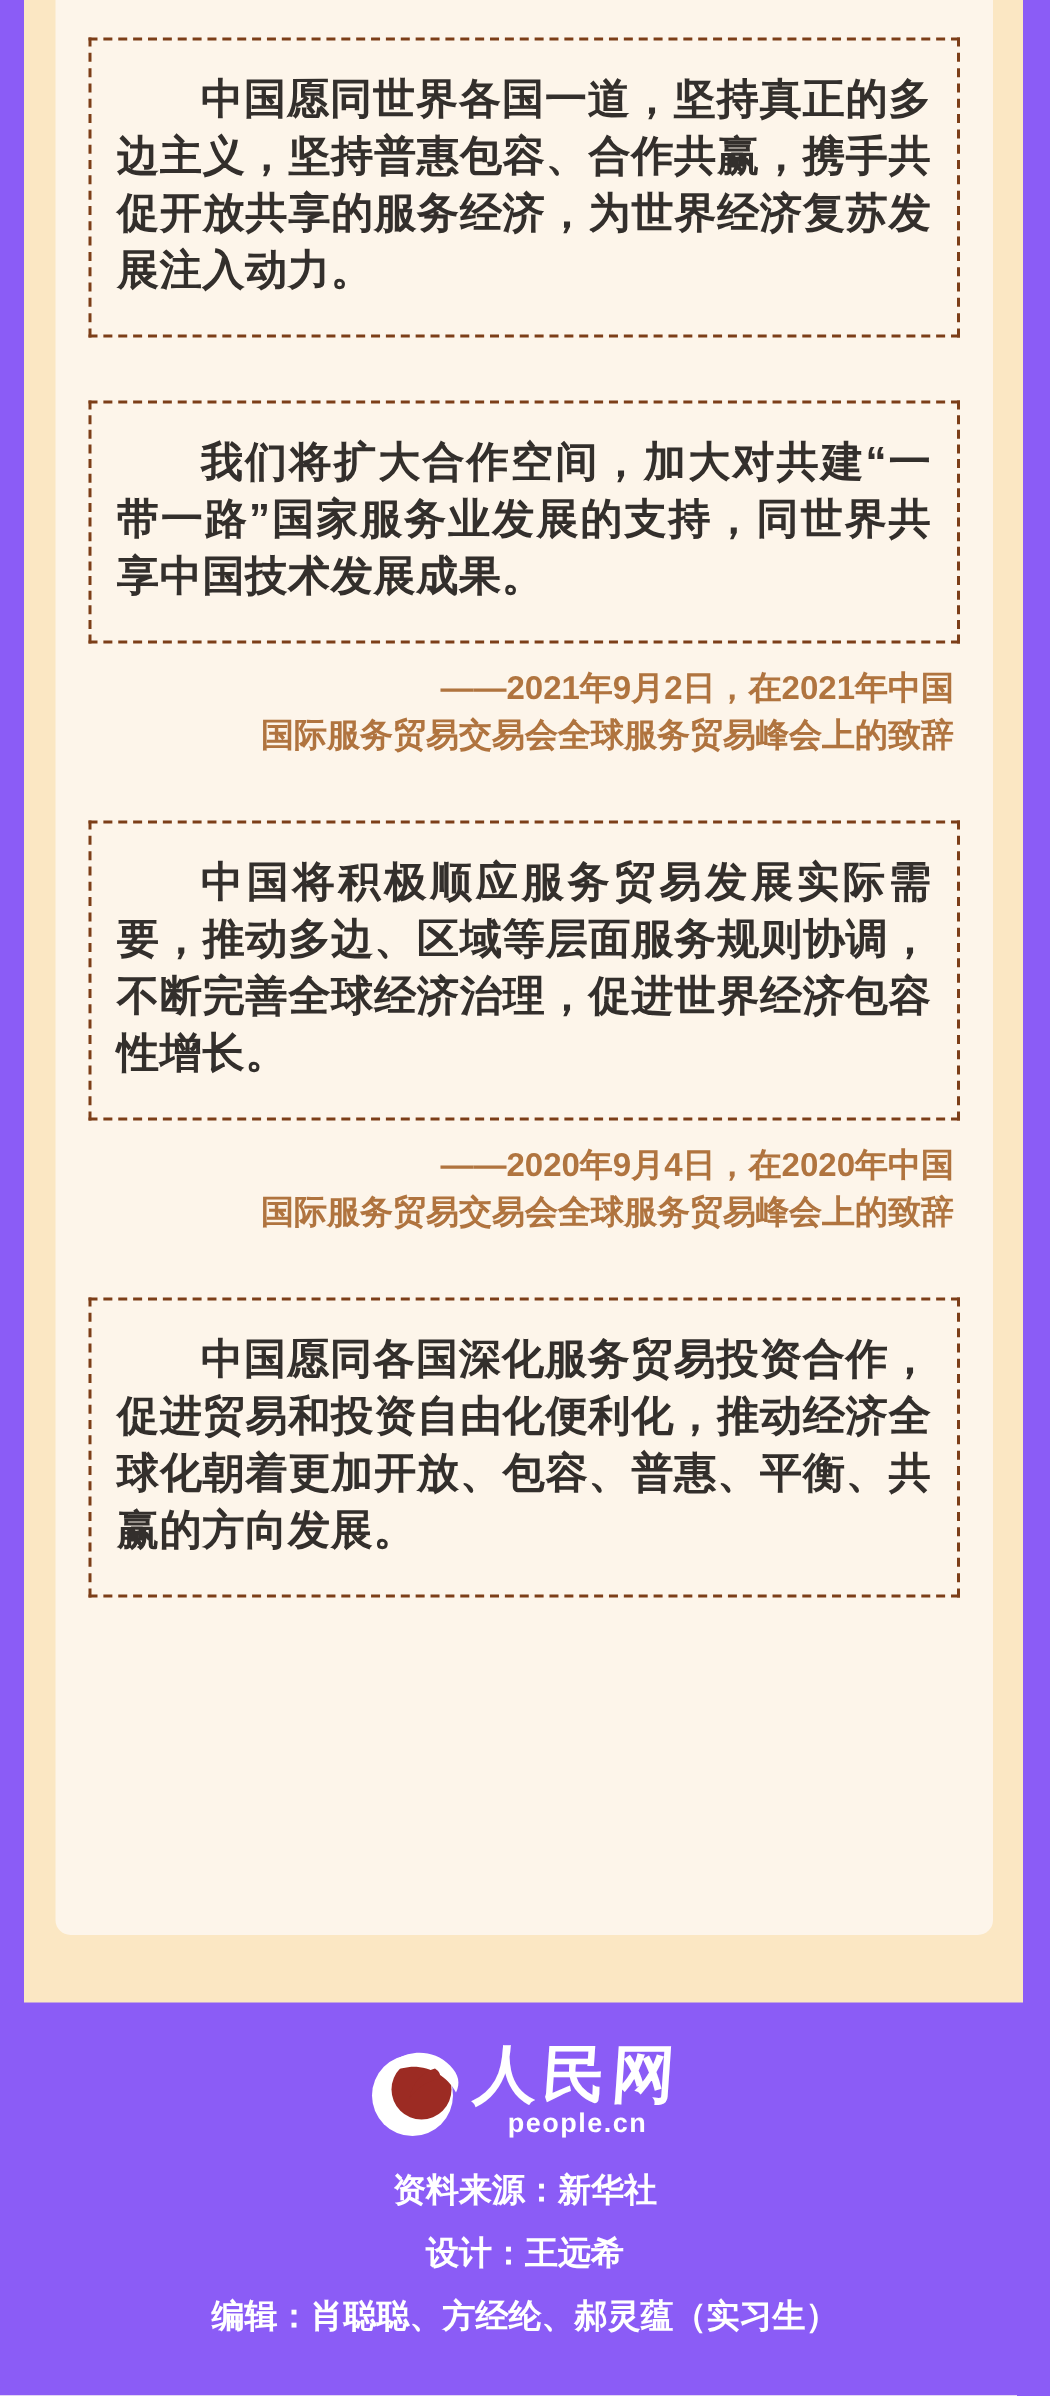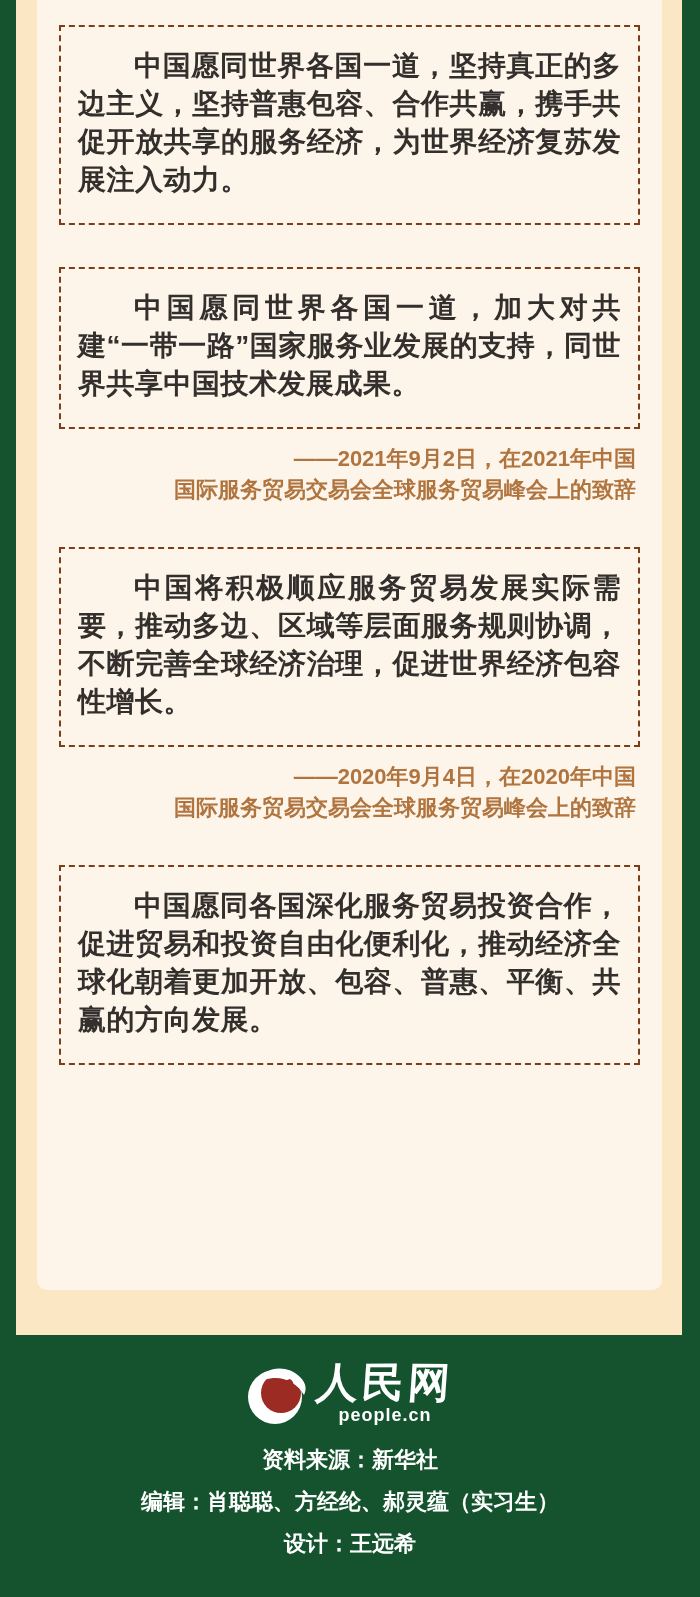--- a/index.html
+++ b/index.html
@@ -4,21 +4,21 @@
 <style>
   html, body { margin: 0; padding: 0; }
   body {
     width: 700px;
     font-family: "Liberation Sans", "DejaVu Sans", sans-serif;
   }
   .poster {
     position: relative;
     width: 700px;
     height: 1597px;
-    background: #14532d;
+    background: #8b5cf6;
     overflow: hidden;
   }
   
   .frame {
     position: absolute;
     left: 16px;
     top: 0;
     width: 666px;
     height: 1335px;
     background: #fbe7c3;
@@ -114,21 +114,21 @@
       <section>
         <div class="quote-box">
           <p class="quote-text">中国愿同世界各国一道，坚持真正的多边主义，坚持普惠包容、合作共赢，携手共促开放共享的服务经济，为世界经济复苏发展注入动力。</p>
         </div>
         <div class="attribution">
         </div>
       </section>
 
       <section>
         <div class="quote-box">
-          <p class="quote-text">中国愿同世界各国一道，加大对共建“一带一路”国家服务业发展的支持，同世界共享中国技术发展成果。</p>
+          <p class="quote-text">我们将扩大合作空间，加大对共建“一带一路”国家服务业发展的支持，同世界共享中国技术发展成果。</p>
         </div>
         <div class="attribution">
           <div>——2021年9月2日，在2021年中国</div>
           <div>国际服务贸易交易会全球服务贸易峰会上的致辞</div>
         </div>
       </section>
 
       <section>
         <div class="quote-box">
           <p class="quote-text">中国将积极顺应服务贸易发展实际需要，推动多边、区域等层面服务规则协调，不断完善全球经济治理，促进世界经济包容性增长。</p>
@@ -159,16 +159,16 @@
           <path d="M8 26 C16 8 40 4 54 18 C60 24 61 30 58 36 C52 25 40 18 27 19 C19 20 12 22 8 26 Z" fill="#ffffff"></path>
           <path d="M44 20 C36 22 29 29 27 40 C32 33 39 28 47 27 C48 24 47 22 44 20 Z" fill="#9c2b23"></path>
         </svg>
       </span>
       <span class="logo-text-col">
         <span class="logo-cn">人民网</span>
         <span class="logo-en">people.cn</span>
       </span>
     </div>
     <div class="credit first">资料来源：新华社</div>
+    <div class="credit">设计：王远希</div>
     <div class="credit">编辑：肖聪聪、方经纶、郝灵蕴（实习生）</div>
-    <div class="credit">设计：王远希</div>
   </footer>
 </div>
 
 </body></html>

